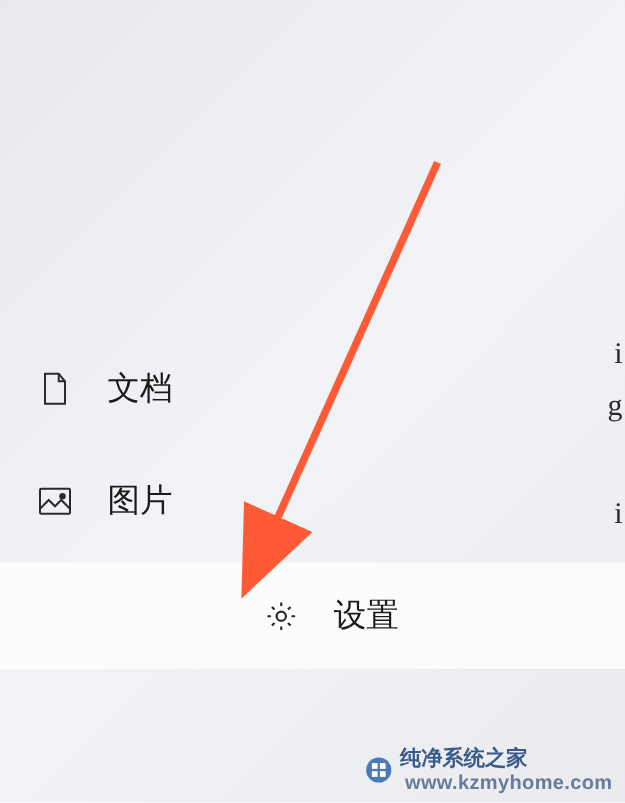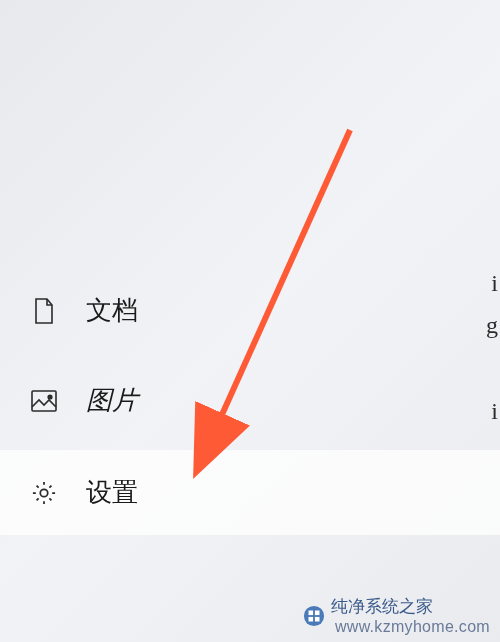--- a/index.html
+++ b/index.html
@@ -29,20 +29,21 @@
       display: flex;
       align-items: center;
       height: 85px;
       padding-left: 28px;
       cursor: pointer;
       position: relative;
     }
     
     .menu-item.highlighted {
       background: rgba(255, 255, 255, 0.75);
+      justify-content: center;
     }
     
     .menu-item .icon-wrapper {
       width: 32px;
       height: 32px;
       display: flex;
       align-items: center;
       justify-content: center;
       margin-right: 26px;
       color: #2b2b2b;
@@ -66,21 +67,20 @@
       top: 268px;
       left: 0;
       width: 100%;
     }
     
     .pictures-item {
       position: absolute;
       top: 358px;
       left: 0;
       width: 100%;
-      font-style: italic;
     }
     
     .settings-item {
       position: absolute;
       top: 450px;
       left: 0;
       width: 100%;
     }
     
     .power-item {
@@ -97,21 +97,21 @@
     
     .watermark {
       position: absolute;
       bottom: 6px;
       right: 10px;
       display: flex;
       align-items: center;
       gap: 6px;
       font-size: 17px;
       color: #4a6a9a;
-      font-weight: 400;
+      font-weight: 700;
     }
     
     .watermark-icon {
       width: 22px;
       height: 22px;
     }
     
     .watermark-text {
       color: #3a5a8a;
     }

